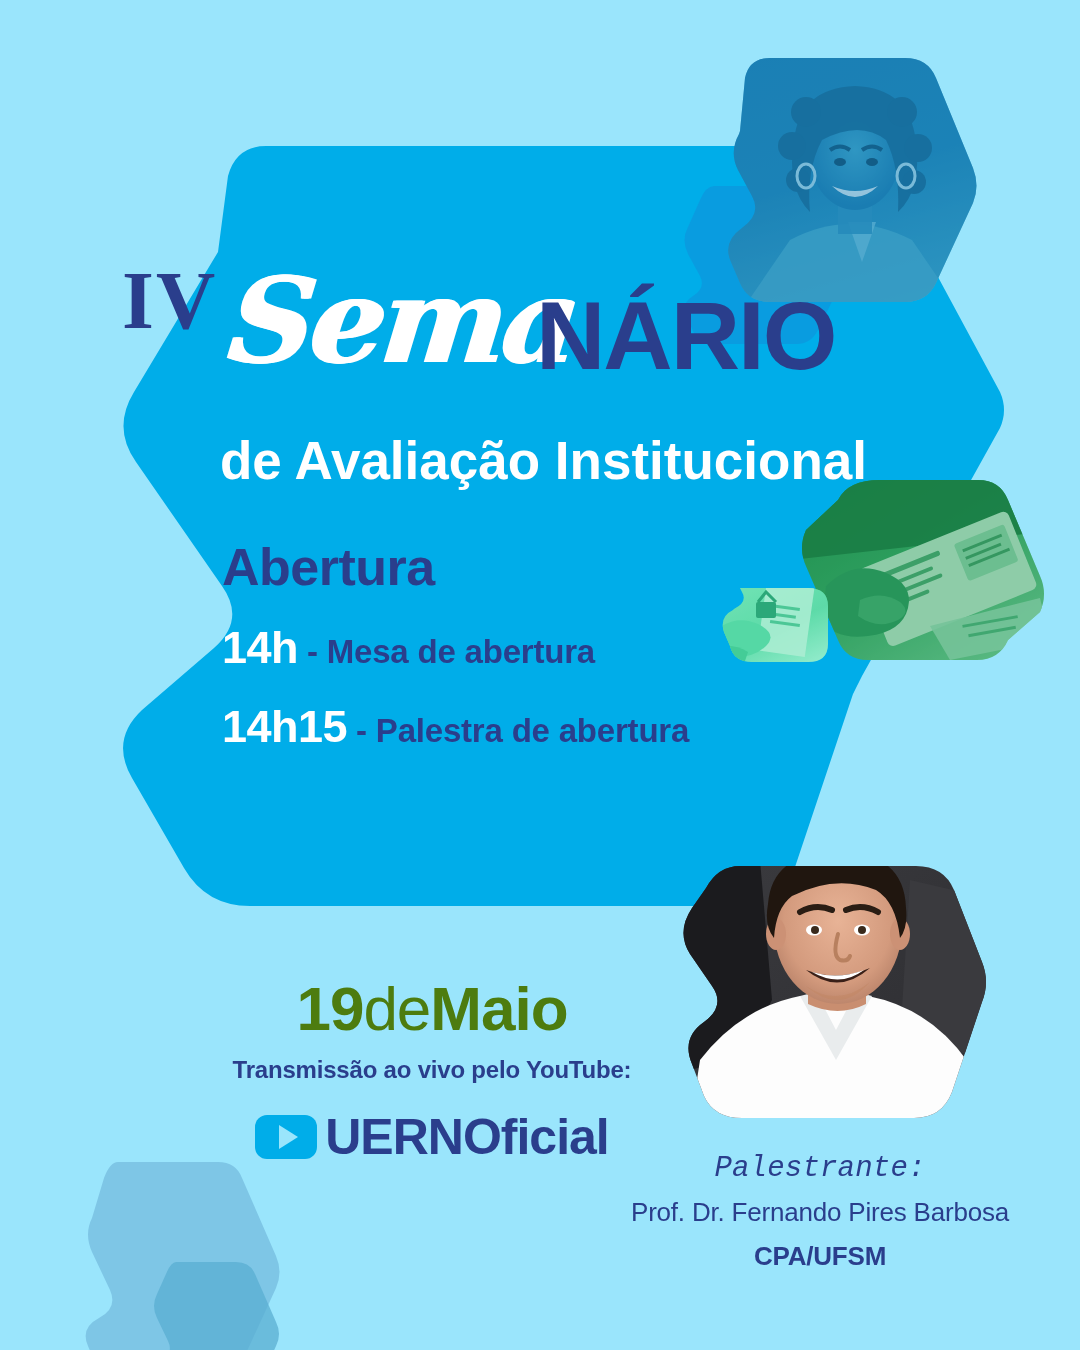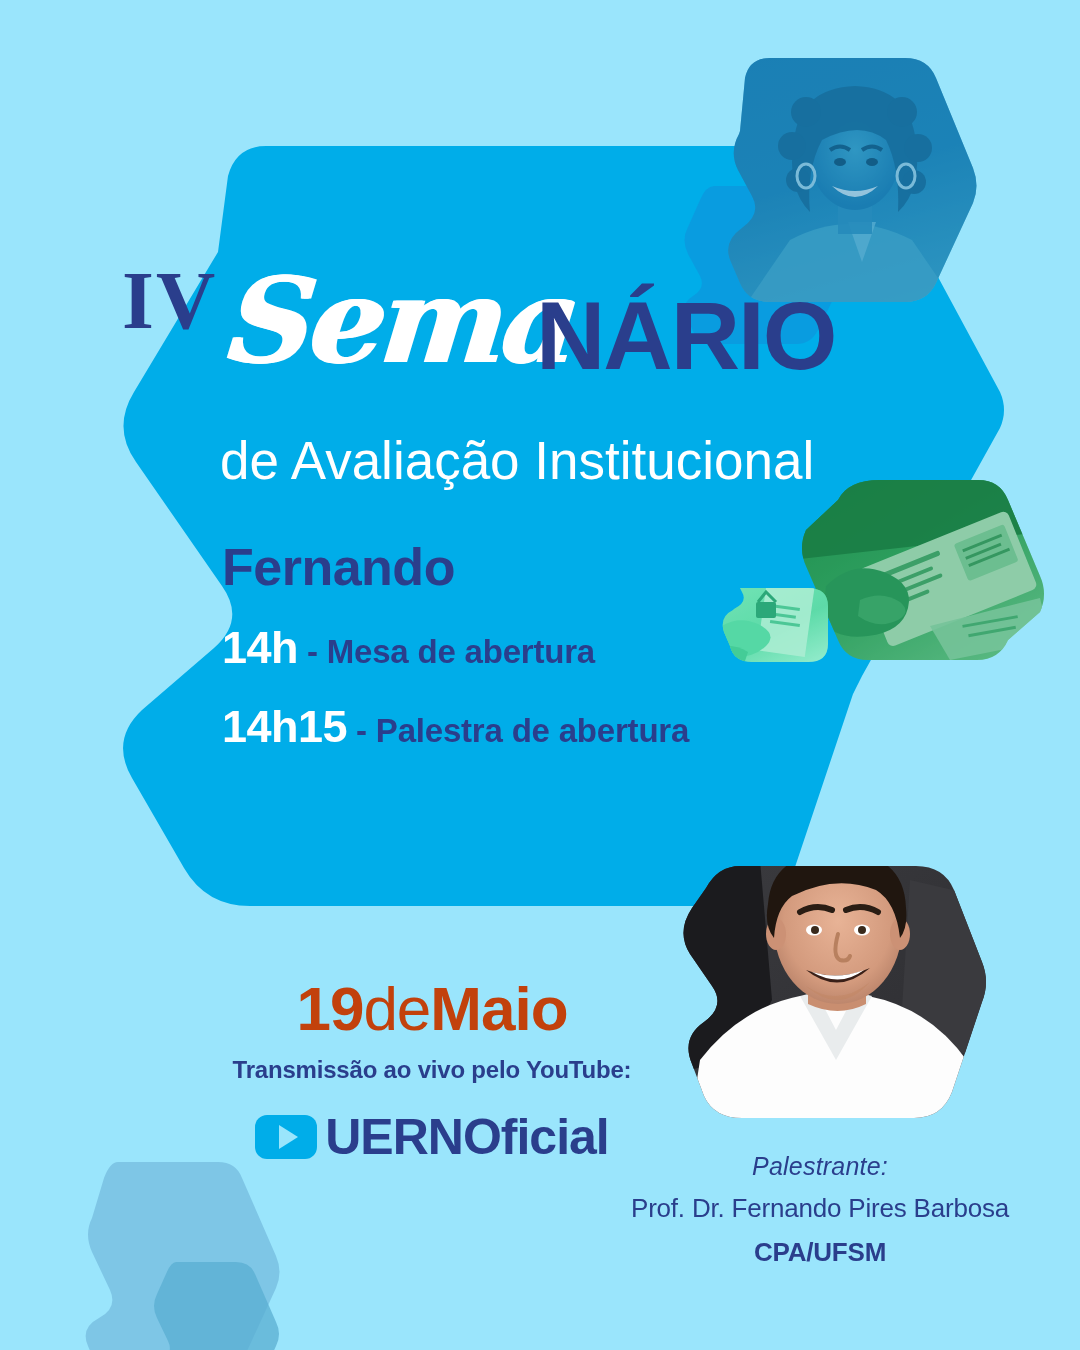--- a/index.html
+++ b/index.html
@@ -69,21 +69,21 @@
     font-size: 96px;
     line-height: 1;
     color: #2a3e8c;
     letter-spacing: -2px;
   }
   .subtitle {
     position: absolute;
     left: 102px;
     top: 176px;
     font-family: "Liberation Sans", "DejaVu Sans", sans-serif;
-    font-weight: 400;
+    font-weight: 700;
     font-size: 53px;
     color: #ffffff;
     letter-spacing: 0px;
     white-space: nowrap;
   }
 
   
   .schedule {
     position: absolute;
     left: 222px;
@@ -127,21 +127,21 @@
   .date-block {
     position: absolute;
     left: 222px;
     top: 974px;
     width: 420px;
     text-align: center;
   }
   .date-line {
     font-size: 62px;
     line-height: 1;
-    color: #c2410c;
+    color: #4d7c0f;
     letter-spacing: -1px;
     white-space: nowrap;
   }
   .date-line .d-num { font-weight: 700; }
   .date-line .d-de  { font-weight: 300; }
   .date-line .d-mes { font-weight: 700; }
 
   .broadcast {
     margin-top: 16px;
     font-size: 24px;
@@ -185,25 +185,26 @@
   
   .credit {
     position: absolute;
     left: 620px;
     top: 1148px;
     width: 400px;
     text-align: center;
     color: #2a3e8c;
   }
   .credit-label {
-    font-size: 25px;
+    font-size: 29px;
     font-style: italic;
     font-weight: 400;
     letter-spacing: 0.2px;
     margin: 0 0 10px 0;
+    font-family: Liberation Mono, monospace;
   }
   .credit-name {
     font-size: 26px;
     font-weight: 400;
     letter-spacing: -0.2px;
     margin: 9px;
     line-height: 1.35;
   }
   .credit-org {
     font-size: 26px;
@@ -531,21 +532,21 @@
     <div class="title-block">
       <div class="title-row-1">
         <span class="roman">IV</span>
         <span class="script-word">Sema</span>
         <span class="bold-word">NÁRIO</span>
       </div>
       <div class="subtitle">de Avaliação Institucional</div>
     </div>
 
     <div class="schedule">
-      <div class="sched-heading">Fernando</div>
+      <div class="sched-heading">Abertura</div>
 
       <div class="sched-line">
         <span class="time">14h</span><span class="desc"> - Mesa de abertura</span>
       </div>
 
       <div class="sched-line">
         <span class="time">14h15</span><span class="desc"> - Palestra de abertura</span>
       </div>
 
     </div>

